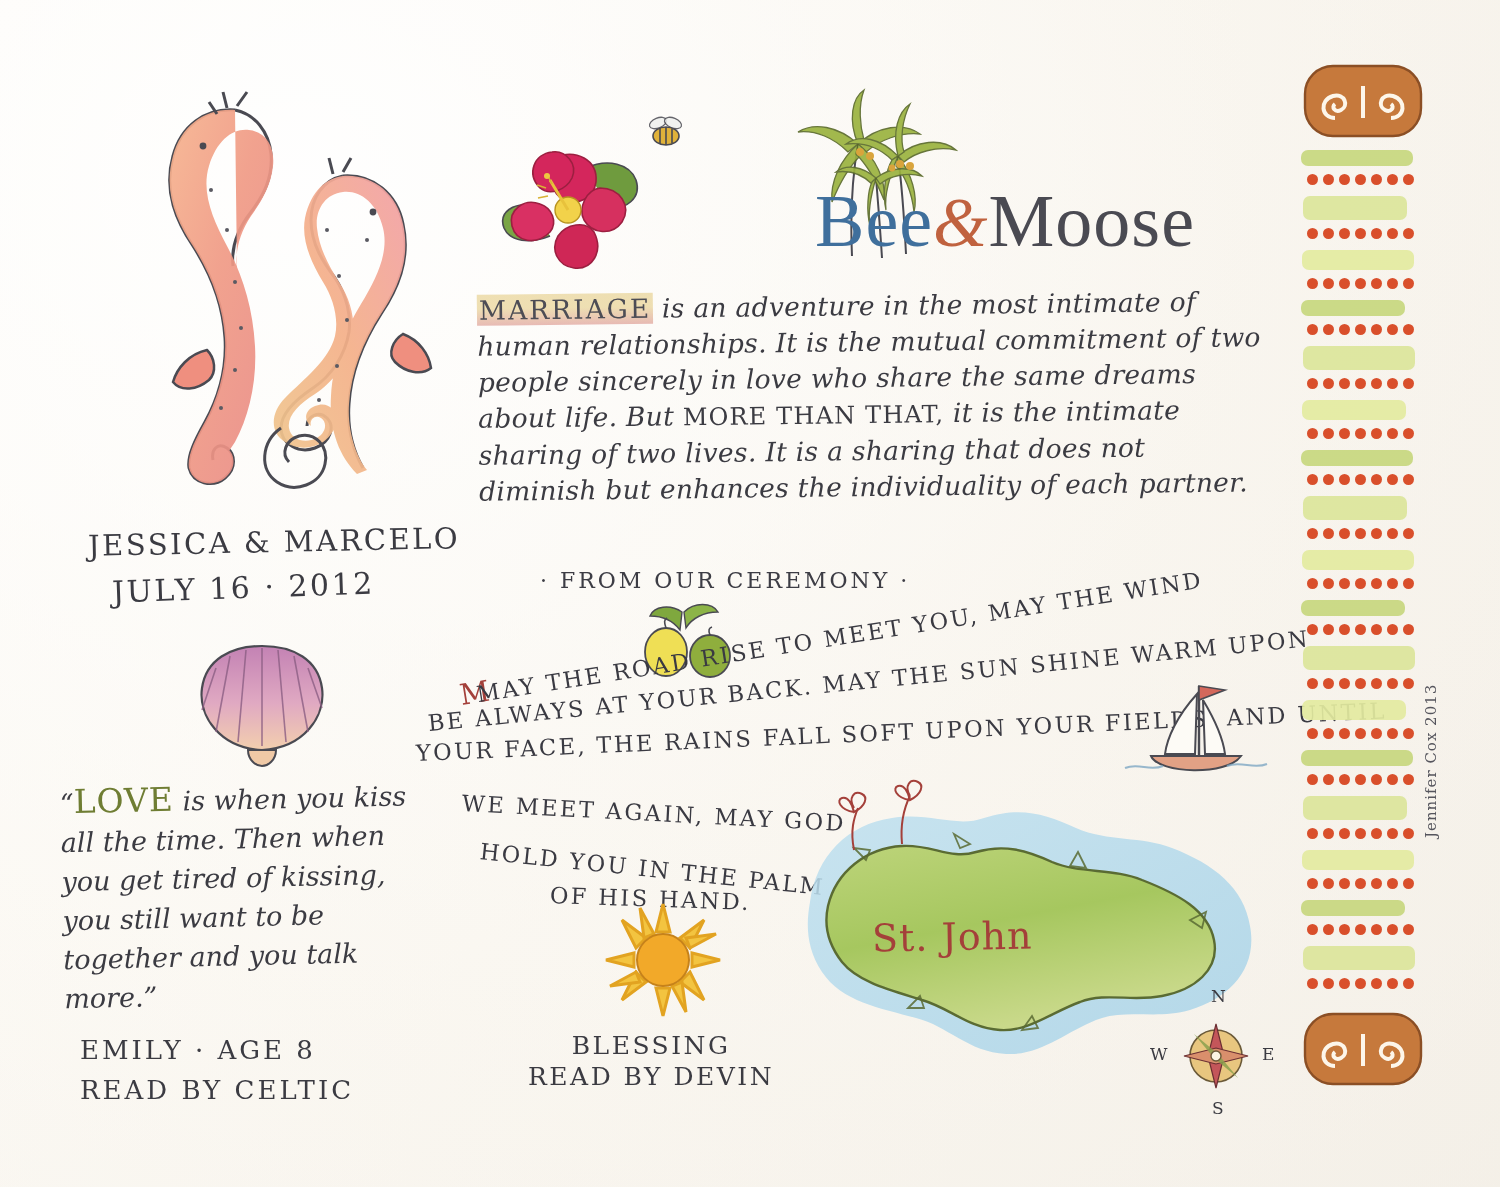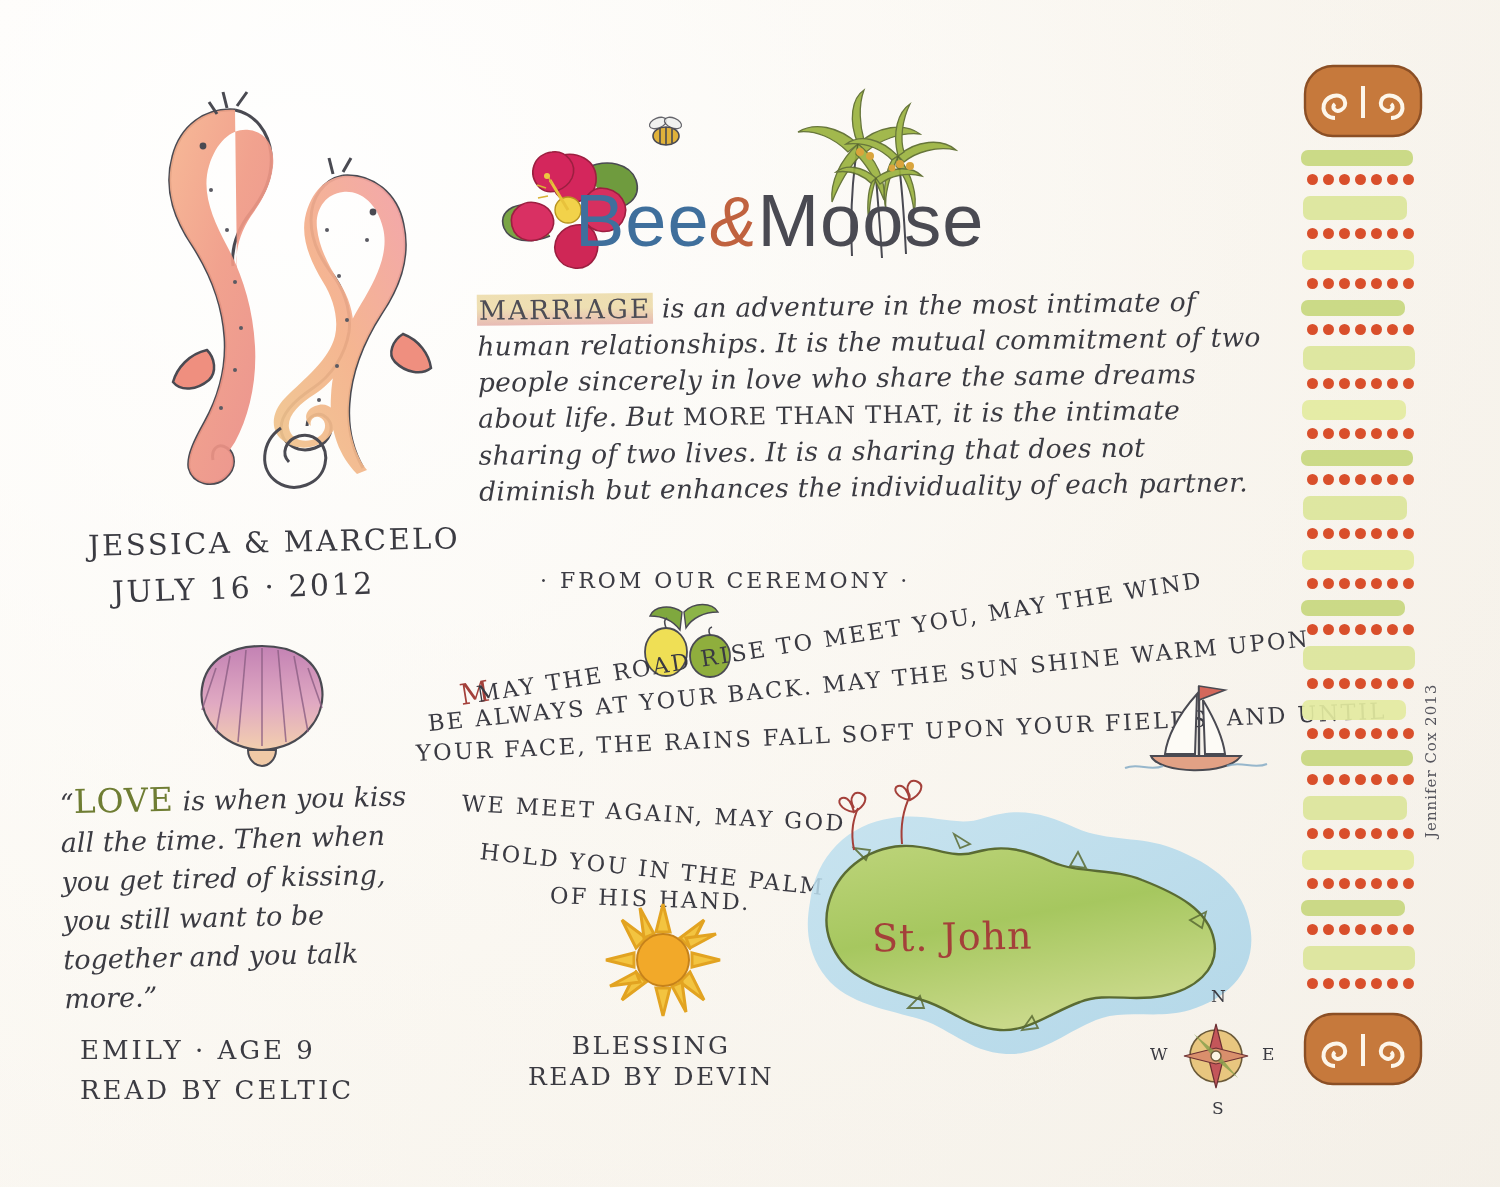--- a/index.html
+++ b/index.html
@@ -27,25 +27,26 @@
   .abs { position: absolute; }
 
   
   #title-block {
     left: 575px;
     top: 178px;
     width: 620px;
     height: 90px;
   }
   .title-text {
-    font-family: Liberation Sans, sans-serif;
+    font-family: Liberation Serif, serif;
     font-size: 74px;
     letter-spacing: 1px;
     line-height: 86px;
     white-space: nowrap;
+    text-align: right;
   }
   .t-bee { color: #3f6f9c; }
   .t-amp { color: #c0623f; font-style: italic; font-size: 70px; }
   .t-moose { color: #4a4a52; }
 
   
   #ceremony-paragraph {
     left: 478px;
     top: 288px;
     width: 790px;
@@ -292,21 +293,21 @@
         <path d="M104 18 L118 94"></path>
       <path d="M118 30 L132 70"></path>
     </g>
     <path d="M58 112 C58 122 66 128 72 128 C78 128 86 122 86 112 Z" fill="#f0c9a6" stroke="#4a4a52" stroke-width="2"></path>
   </svg>
 
   <div class="abs" id="emily-quote">
     <span>“</span><span class="love">LOVE</span><span> is when you kiss all the time. Then when you get tired of kissing, you still want to be together and you talk more.”</span>
   </div>
   <div class="abs" id="emily-attrib">
-    <div>EMILY · AGE 9</div>
+    <div>EMILY · AGE 8</div>
     <div>READ BY CELTIC</div>
   </div>
 
   <svg class="abs" style="left:490px; top:140px;" width="160" height="145" viewBox="0 0 160 145">
     <path d="M96 28 C118 18 140 24 146 40 C152 58 136 70 118 68" fill="#6f9b3e" stroke="#4a4a52" stroke-width="1.6"></path>
     <path d="M60 96 C40 104 20 102 14 88 C8 72 24 62 42 66" fill="#7aa545" stroke="#4a4a52" stroke-width="1.6"></path>
     <g stroke="#9c1f40" stroke-width="1.6">
       <path d="M64 18 C86 8 108 20 106 42 C104 58 88 66 74 60 C62 54 56 34 64 18 Z" fill="#d4265c"></path>
       <path d="M110 48 C130 48 142 66 132 82 C122 96 102 94 94 80 C88 68 96 50 110 48 Z" fill="#d6305f"></path>
       <path d="M104 92 C114 112 102 130 84 128 C68 126 60 110 68 96 C76 84 96 80 104 92 Z" fill="#cf2756"></path>

